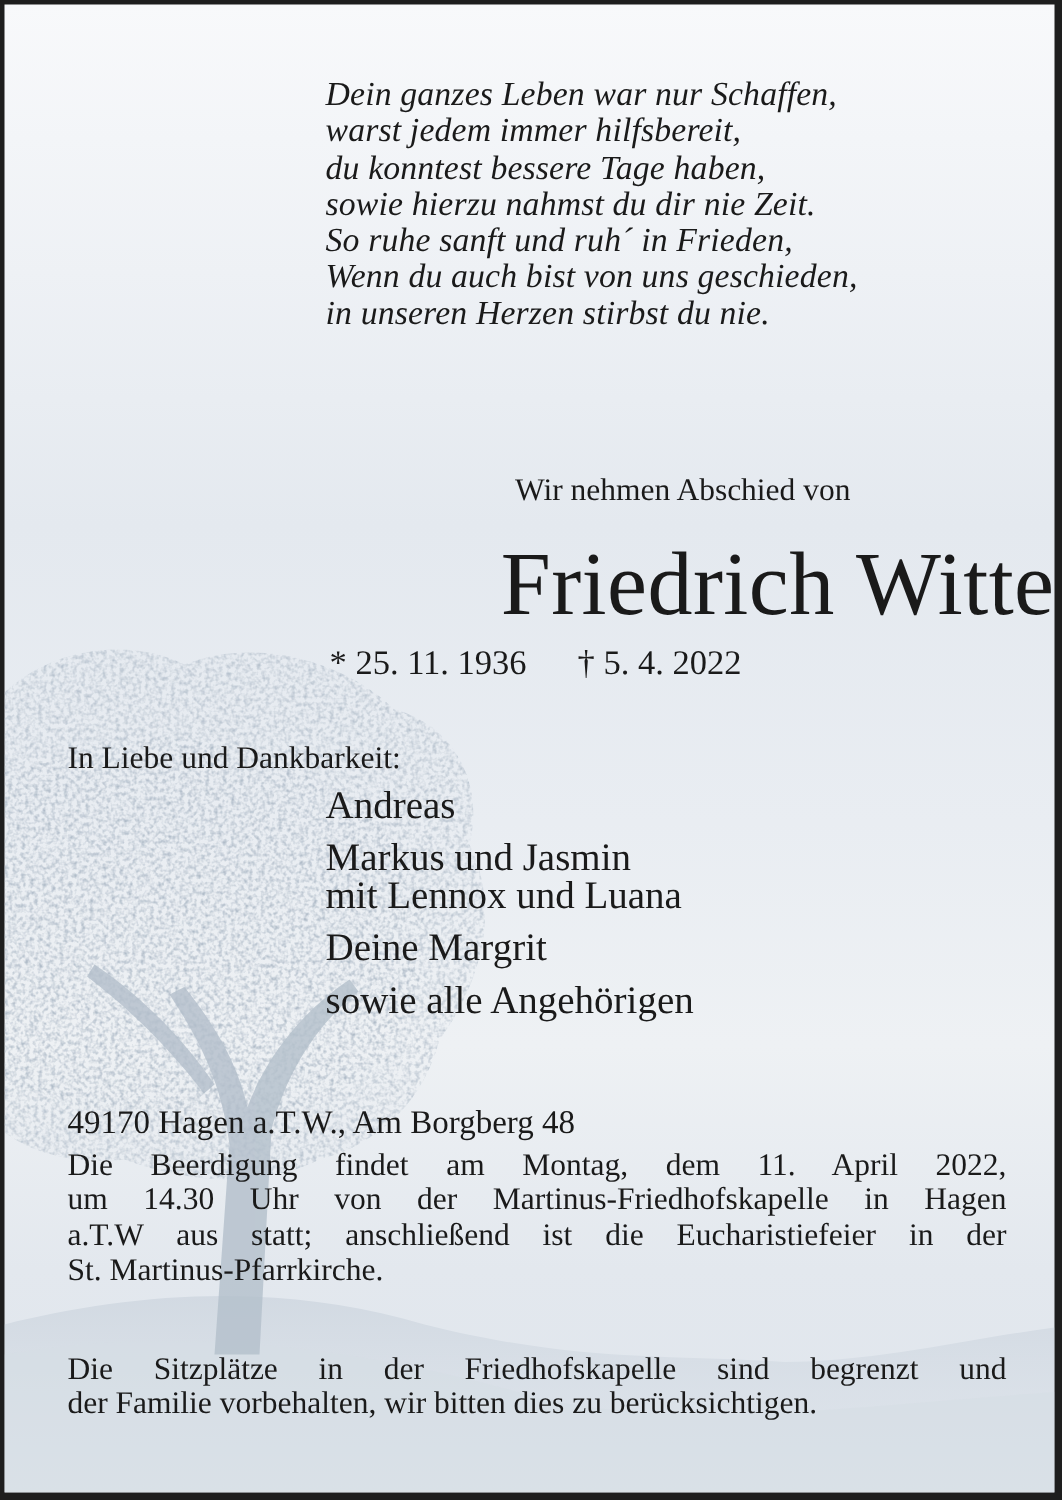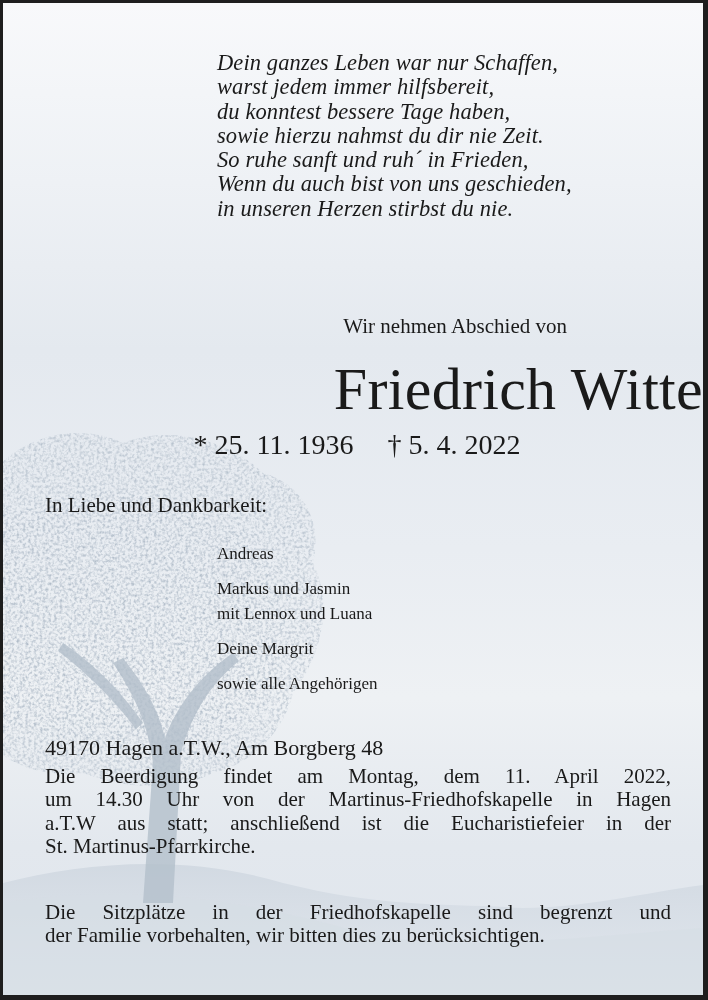--- a/index.html
+++ b/index.html
@@ -61,37 +61,36 @@
       line-height: 76px;
       padding-left: 8px;
       box-sizing: border-box;
       letter-spacing: 0.3px;
     }
     .dates {
       left: 0;
       width: 700px;
       text-align: center;
       top: 426px;
-      font-size: 28px;
+      font-size: 23px;
       padding-left: 8px;
       box-sizing: border-box;
     }
     .dates .sep { display: inline-block; width: 34px; }
     .gratitude {
       left: 42px;
       top: 490px;
       font-size: 21px;
       font-family: Liberation Serif, serif;
     }
     .family {
       left: 214px;
       top: 521px;
-      font-size: 17px;
+      font-size: 26px;
       line-height: 25px;
-      margin-top: 17px;
     }
     .family .group { margin-bottom: 10px; }
     .address {
       left: 42px;
       top: 732px;
       font-size: 22px;
     }
     .para {
       left: 42px;
       width: 626px;

